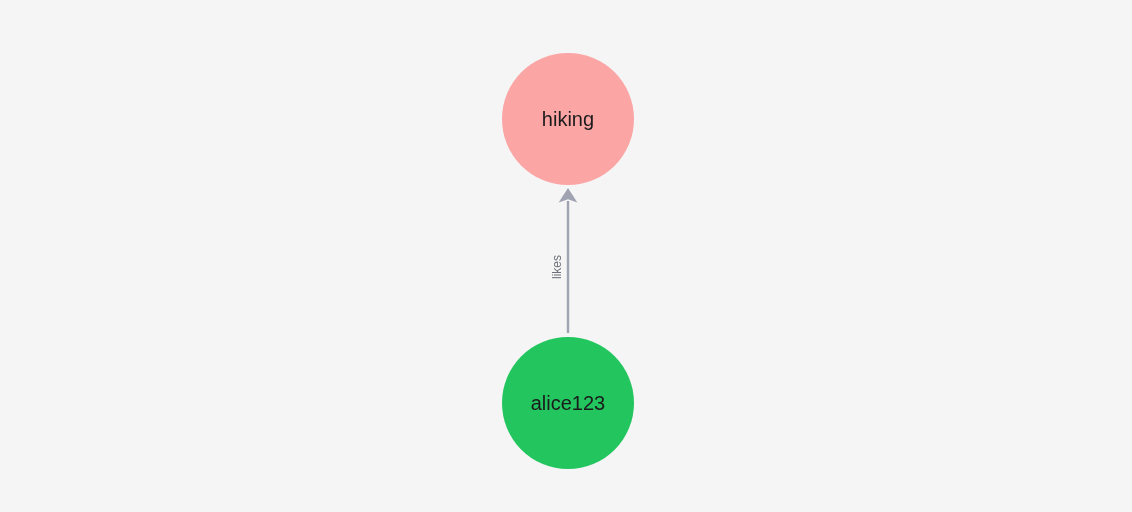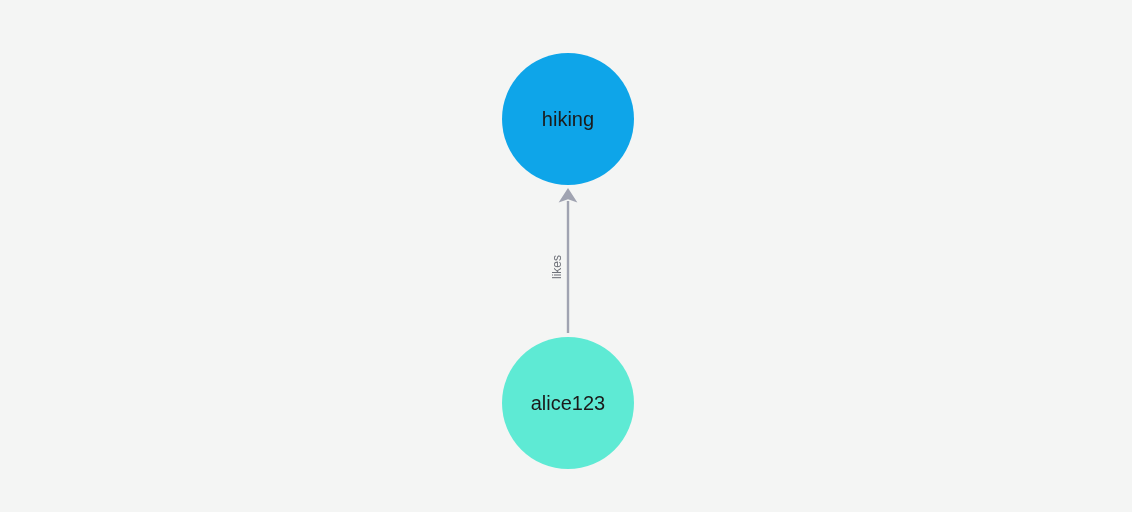--- a/index.html
+++ b/index.html
@@ -40,28 +40,28 @@
     color: #1b1b1b;
     line-height: 1;
     white-space: nowrap;
     user-select: none;
   }
   #node-hiking {
     left: 502px;
     top: 53px;
     width: 132px;
     height: 132px;
-    background: #0ea5e9;
+    background: #fca5a5;
   }
   #node-alice123 {
     left: 502px;
     top: 337px;
     width: 132px;
     height: 132px;
-    background: #5eead4;
+    background: #22c55e;
   }
   .edge-label {
     position: absolute;
     font-family: "Liberation Sans", sans-serif;
     font-size: 12px;
     color: #6e7179;
     white-space: nowrap;
     transform-origin: center center;
     transform: rotate(-90deg);
     user-select: none;

